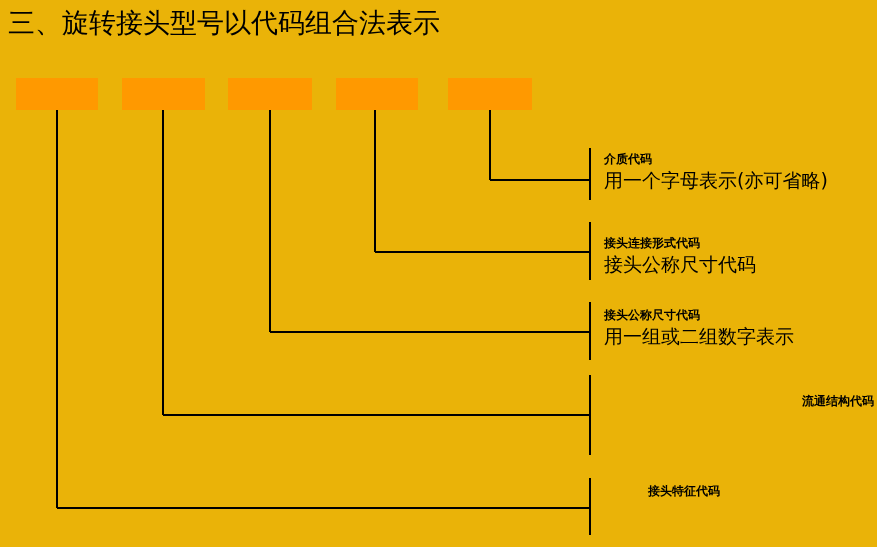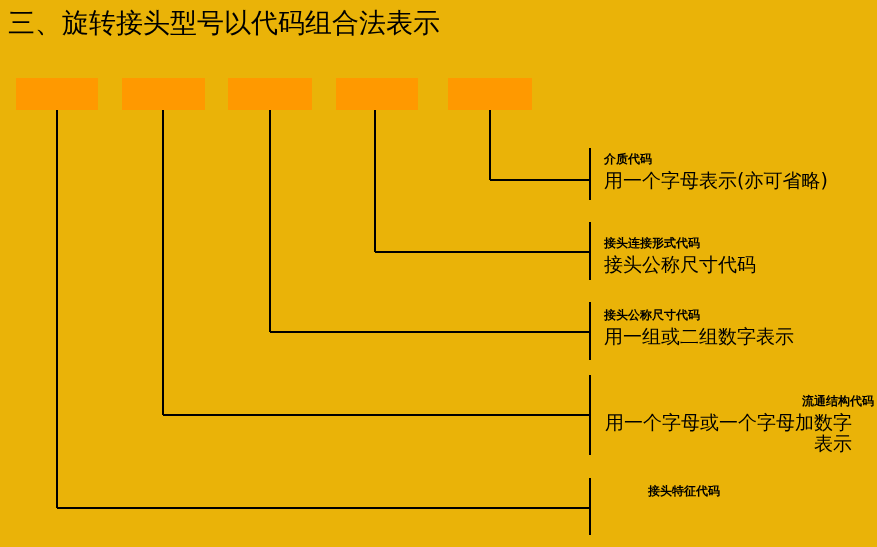--- a/index.html
+++ b/index.html
@@ -98,20 +98,19 @@
       <div class="label-block" style="top: 224px; margin-top: 8px;">
         <div class="label-heading">接头连接形式代码</div>
         <div class="label-desc">接头公称尺寸代码</div>
       </div>
       <div class="label-block" style="top: 304px;">
         <div class="label-heading">接头公称尺寸代码</div>
         <div class="label-desc">用一组或二组数字表示</div>
       </div>
       <div class="label-block" style="top: 390px; text-align: right;">
         <div class="label-heading">流通结构代码</div>
-        <div class="label-desc">用一个字母或一个字母加数字表示</div>
       </div>
       <div class="label-block" style="top: 480px; margin-left: 44px;">
         <div class="label-heading">接头特征代码</div>
       </div>
     </div>
 
 </div>
 
 </body></html>

